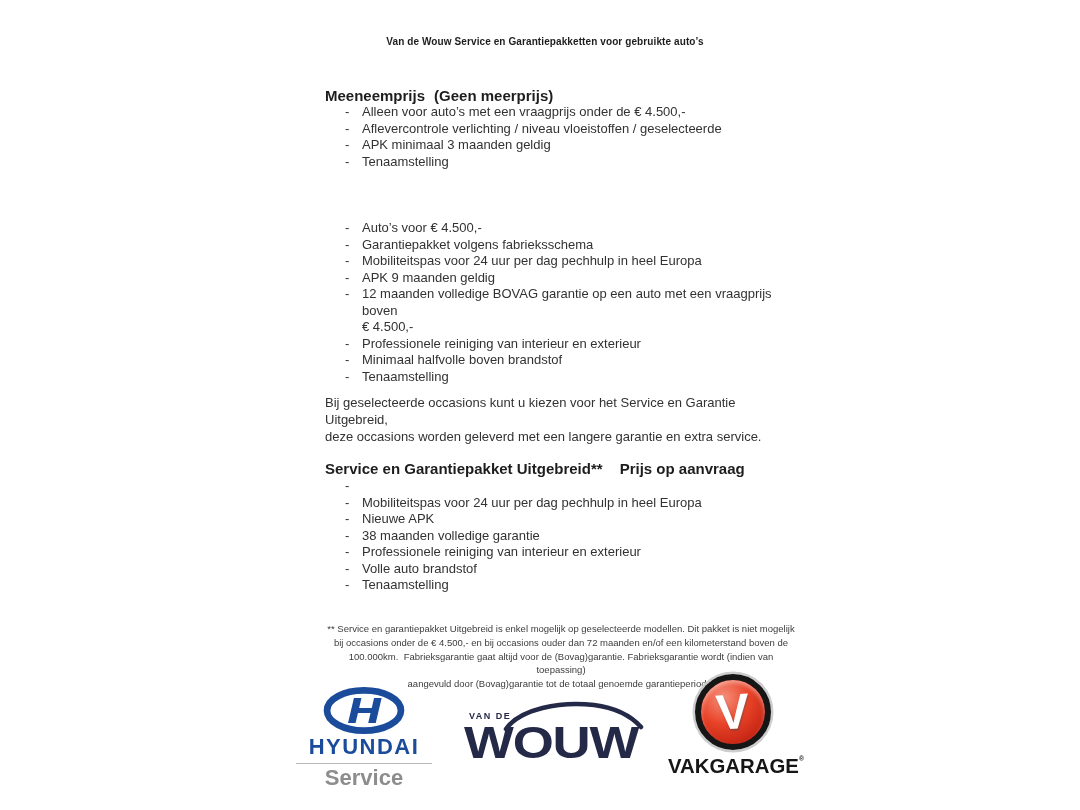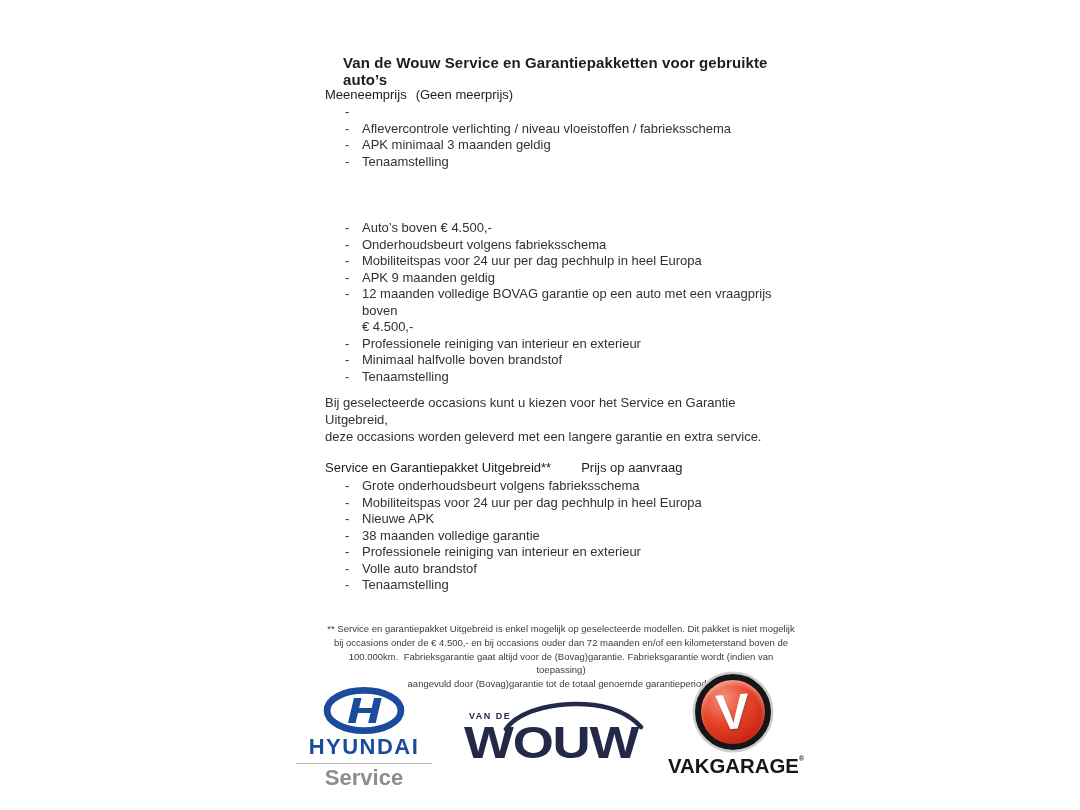--- a/index.html
+++ b/index.html
@@ -3,31 +3,31 @@
 <meta charset="utf-8">
 <style>
   html,body{margin:0;padding:0;background:#fff;}
   .page{
     position:relative;width:1080px;height:810px;background:#ffffff;overflow:hidden;
     font-family:"Liberation Sans",sans-serif;color:#303030;
   }
   .abs{position:absolute;}
 
   .doc-title{
-    left:325px;top:36px;width:440px;margin:18px;
-    font-size:15px;font-weight:bold;color:#1d1d1d;letter-spacing:.1px;
-  }
-
-  .sec-head{font-size:13px;font-weight:normal;color:#1d1d1d;white-space:nowrap;}
+    left:325px;top:36px;width:440px;margin:0;text-align:center;
+    font-size:10px;font-weight:bold;color:#1d1d1d;letter-spacing:.1px;
+  }
+
+  .sec-head{font-size:15px;font-weight:bold;color:#1d1d1d;white-space:nowrap;}
   .sec-head-1{left:325px;top:87px;}
   .sec-head-2{left:325px;top:203px;}
   .sec-head-3{left:325px;top:460px;}
   .note-gap-1{margin-left:9px;}
   .note-gap-2{margin-left:5px;}
-  .note-gap-3{margin-left:30px;}
+  .note-gap-3{margin-left:17px;}
 
   .list{list-style:none;margin:0;padding:0;font-size:13px;line-height:16.5px;color:#323232;}
   .list li{display:flex;align-items:flex-start;}
   .dash{flex:0 0 17px;width:17px;}
   .li-text{white-space:pre-line;}
   .list-1{left:345px;top:104px;width:430px;}
   .list-2{left:345px;top:220px;width:430px;}
   .list-3{left:345px;top:478px;width:430px;}
 
   .para{
@@ -81,43 +81,44 @@
 <div class="page">
 
   <h1 class="abs doc-title">Van de Wouw Service en Garantiepakketten voor gebruikte auto’s</h1>
 
   <div class="abs sec-head sec-head-1">
     <span>Meeneemprijs</span><span class="note-gap-1">(Geen meerprijs)</span>
   </div>
   <ul class="abs list list-1">
     <li>
         <span class="dash">-</span>
-      </li>
-    <li>
-        <span class="dash">-</span>
-        <span class="li-text">Aflevercontrole verlichting / niveau vloeistoffen / fabrieksschema</span>
+        <span class="li-text">Alleen voor auto’s met een vraagprijs onder de € 4.500,-</span>
+      </li>
+    <li>
+        <span class="dash">-</span>
+        <span class="li-text">Aflevercontrole verlichting / niveau vloeistoffen / geselecteerde</span>
       </li>
     <li>
         <span class="dash">-</span>
         <span class="li-text">APK minimaal 3 maanden geldig</span>
       </li>
     <li>
         <span class="dash">-</span>
         <span class="li-text">Tenaamstelling</span>
       </li>
   </ul>
 
   <ul class="abs list list-2">
     <li>
         <span class="dash">-</span>
-        <span class="li-text">Auto’s boven € 4.500,-</span>
-      </li>
-    <li>
-        <span class="dash">-</span>
-        <span class="li-text">Onderhoudsbeurt volgens fabrieksschema</span>
+        <span class="li-text">Auto’s voor € 4.500,-</span>
+      </li>
+    <li>
+        <span class="dash">-</span>
+        <span class="li-text">Garantiepakket volgens fabrieksschema</span>
       </li>
     <li>
         <span class="dash">-</span>
         <span class="li-text">Mobiliteitspas voor 24 uur per dag pechhulp in heel Europa</span>
       </li>
     <li>
         <span class="dash">-</span>
         <span class="li-text">APK 9 maanden geldig</span>
       </li>
     <li>
@@ -141,21 +142,20 @@
 
   <p class="abs para">Bij geselecteerde occasions kunt u kiezen voor het Service en Garantie Uitgebreid,
 deze occasions worden geleverd met een langere garantie en extra service.</p>
 
   <div class="abs sec-head sec-head-3">
     <span>Service en Garantiepakket Uitgebreid**</span><span class="note-gap-3">Prijs op aanvraag</span>
   </div>
   <ul class="abs list list-3">
     <li>
         <span class="dash">-</span>
-        <span class="li-text">Grote onderhoudsbeurt volgens fabrieksschema</span>
       </li>
     <li>
         <span class="dash">-</span>
         <span class="li-text">Mobiliteitspas voor 24 uur per dag pechhulp in heel Europa</span>
       </li>
     <li>
         <span class="dash">-</span>
         <span class="li-text">Nieuwe APK</span>
       </li>
     <li>

